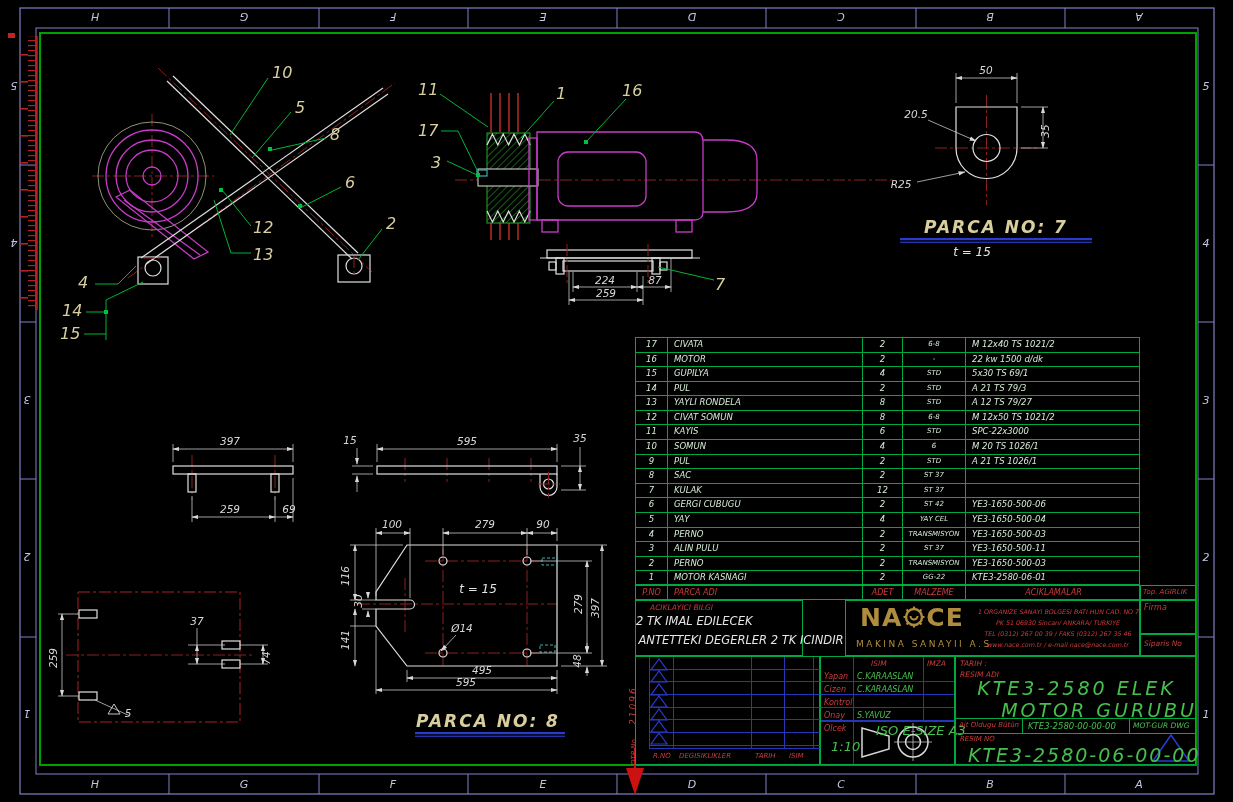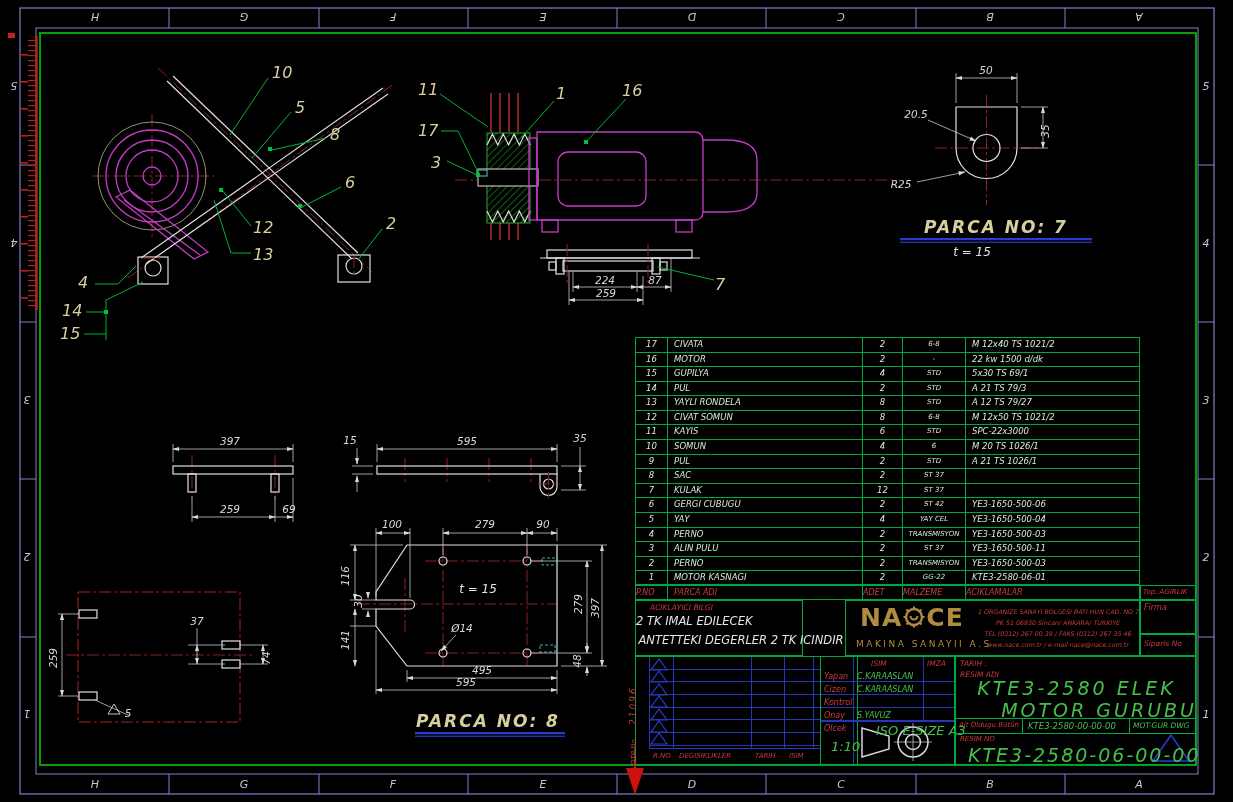--- a/index.html
+++ b/index.html
@@ -34,21 +34,21 @@
   .pcell{border-right:1px solid var(--grn);color:var(--tbl);font:italic 8.5px "DejaVu Sans",sans-serif;
       line-height:13px;overflow:hidden;white-space:nowrap;}
   .pcell:last-child{border-right:none;}
   .pcell-no,.pcell-qty,.pcell-mat{text-align:center;}
   .pcell-name,.pcell-note{padding-left:6px;}
   .pcell-mat{font-size:7px;}
   #parts-header{position:absolute;left:635px;top:585px;width:505px;height:15px;
       border:1px solid var(--grn);box-sizing:border-box;display:grid;
       grid-template-columns:32px 195px 40px 63px 175px;}
   #parts-header div{border-right:1px solid var(--grn);color:var(--red);
-      font:italic 8px "DejaVu Sans",sans-serif;line-height:13px;white-space:nowrap;overflow:hidden;}
+      font:italic 8px "DejaVu Sans",sans-serif;line-height:13px;text-align:center;white-space:nowrap;overflow:hidden;}
   #parts-header div:nth-child(2){text-align:left;padding-left:6px;}
   #parts-header div:last-child{border-right:none;}
   .bvline{position:absolute;top:0;bottom:0;width:1px;background:#2437b8;}
   .vtext{position:absolute;color:var(--red);font:italic 9px "DejaVu Sans",sans-serif;
       white-space:nowrap;transform:rotate(-90deg);transform-origin:left bottom;letter-spacing:2px;}
 </style>
 </head>
 <body>
 
 <div class="sheet">
@@ -527,21 +527,21 @@
   </div>
 </div>
 
 <div class="gbox" style="left:1140px;top:600px;width:56px;height:34px;">
   <span class="redlbl" style="left:3px;top:2px;font-size:8px;">Firma</span>
 </div>
 <div class="gbox" style="left:1140px;top:634px;width:56px;height:22px;">
   <span class="redlbl" style="left:3px;top:4px;font-size:7.5px;">Siparis No</span>
 </div>
 
-<div class="gbox" style="left:635px;top:656px;width:223px;height:109px;">
+<div class="gbox" style="left:635px;top:656px;width:185px;height:109px;">
   <span class="vtext" style="left:2px;top:58px;">21096</span>
   <span class="vtext" style="left:2px;top:100px;font-size:7px;letter-spacing:0;">OTP No</span>
   <div style="position:absolute;left:13px;top:0;width:171px;height:92px;
        background:repeating-linear-gradient(to bottom,transparent 0,transparent 11.7px,#2437b8 11.7px,#2437b8 12.7px);">
     <div class="bvline" style="left:0;"></div>
     <div class="bvline" style="left:24px;"></div>
     <div class="bvline" style="left:102px;"></div>
     <div class="bvline" style="left:135px;"></div>
     <div class="bvline" style="left:164px;"></div>
   </div>

